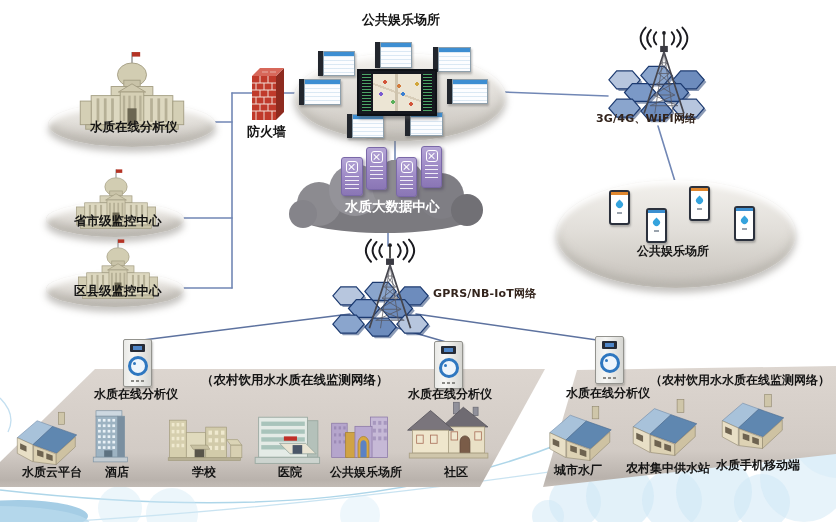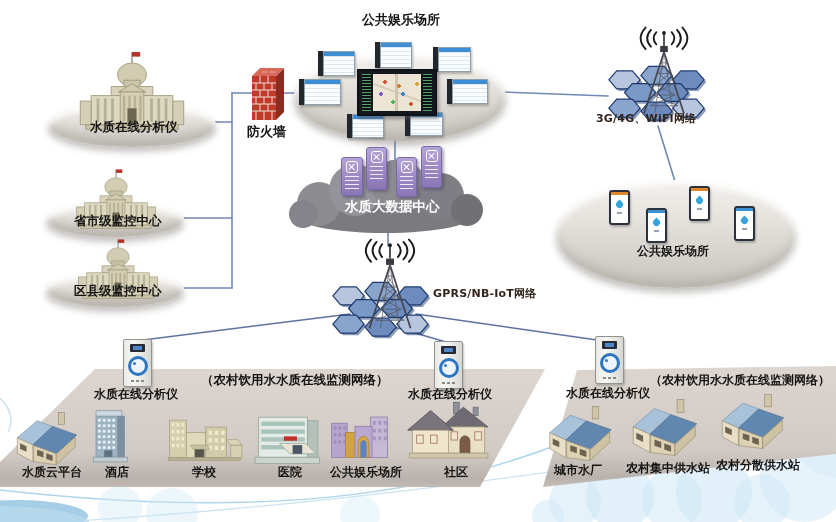--- a/index.html
+++ b/index.html
@@ -535,15 +535,15 @@
   <div class="lbl" style="left:554px;top:464px;z-index:6;">城市水厂</div>
 
   <svg class="abs" style="left:626px;top:395px;z-index:4;" width="78" height="62" viewBox="0 0 100 82">
       <use href="#sym-house"></use>
     </svg>
   <div class="lbl" style="left:626px;top:462px;z-index:6;">农村集中供水站</div>
 
   <svg class="abs" style="left:714px;top:390px;z-index:4;" width="78" height="60" viewBox="0 0 100 82">
       <use href="#sym-house"></use>
     </svg>
-  <div class="lbl" style="left:716px;top:459px;z-index:6;">农村分散供水站</div>
+  <div class="lbl" style="left:716px;top:459px;z-index:6;">水质手机移动端</div>
 
 </div>
 
 </body></html>

